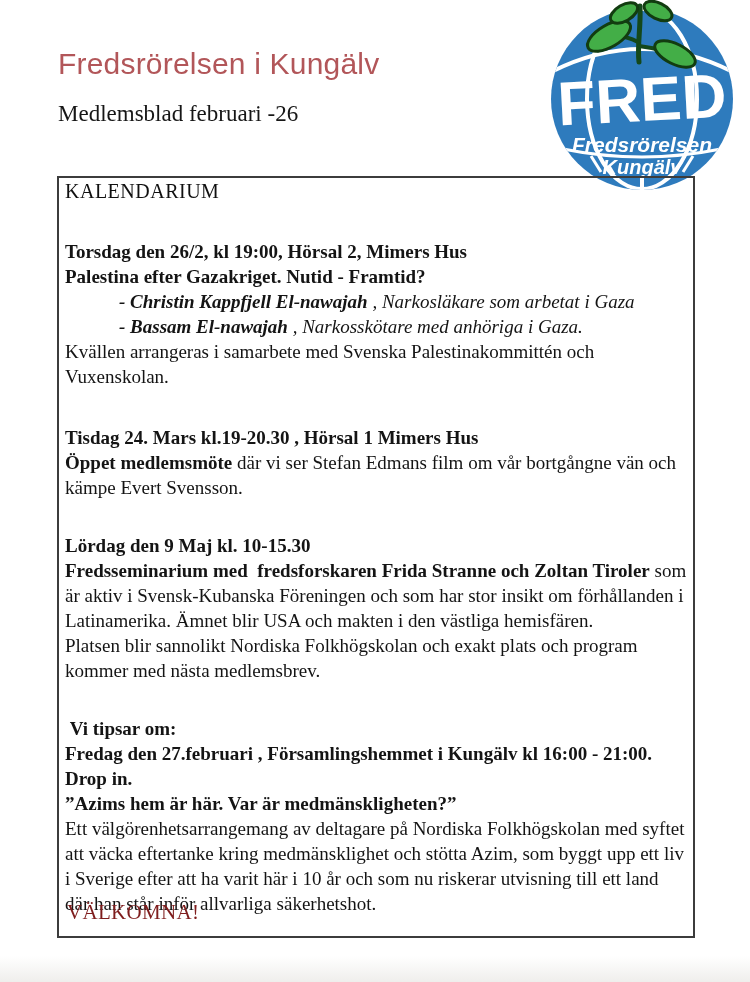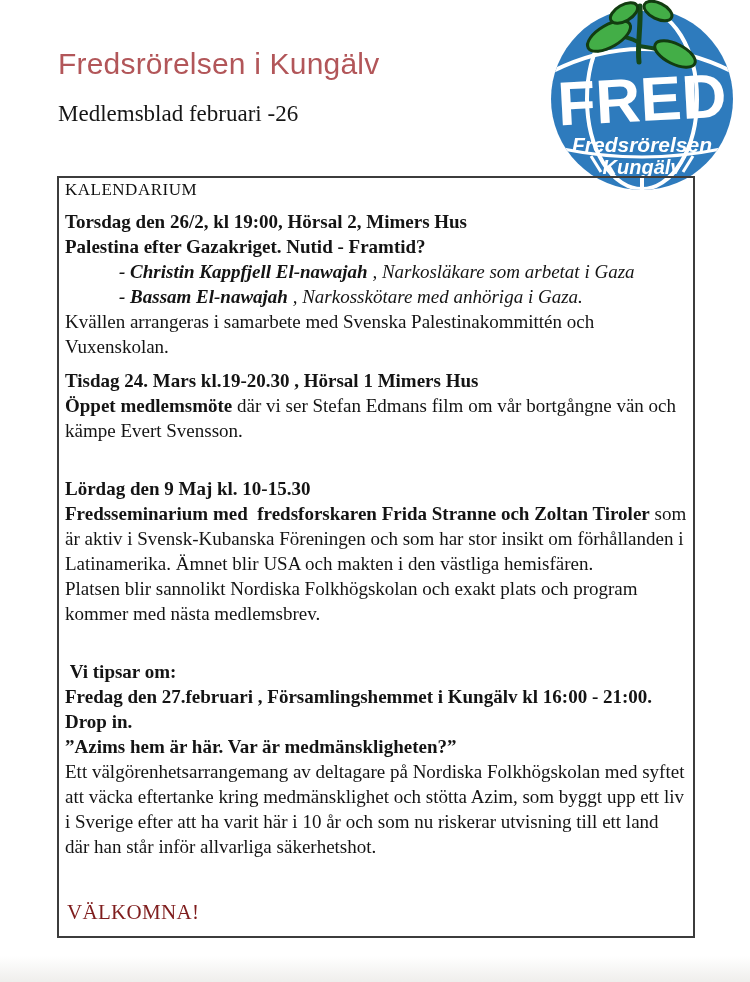--- a/index.html
+++ b/index.html
@@ -37,26 +37,26 @@
     position: absolute;
     left: 57px; top: 176px;
     width: 638px; height: 762px;
     border: 2px solid #3c3c3c;
     padding: 2px 6px 6px 6px;
     overflow: hidden;
     background: transparent;
   }
 
   .kalendarium-header {
-    font-size: 17px;
+    font-size: 20px;
     letter-spacing: 0.5px;
     color: #101010;
   }
 
-  .event { margin-top: 9px; }
+  .event { margin-top: 36px; }
   .events-list .event:nth-child(3),
   .events-list .event:nth-child(4) { margin-top: 33px; }
 
   .para {
     font-size: 19px;
     line-height: 25px;
     color: #141414;
     white-space: pre-wrap;
   }
   .para.indent { padding-left: 54px; font-style: italic; }

